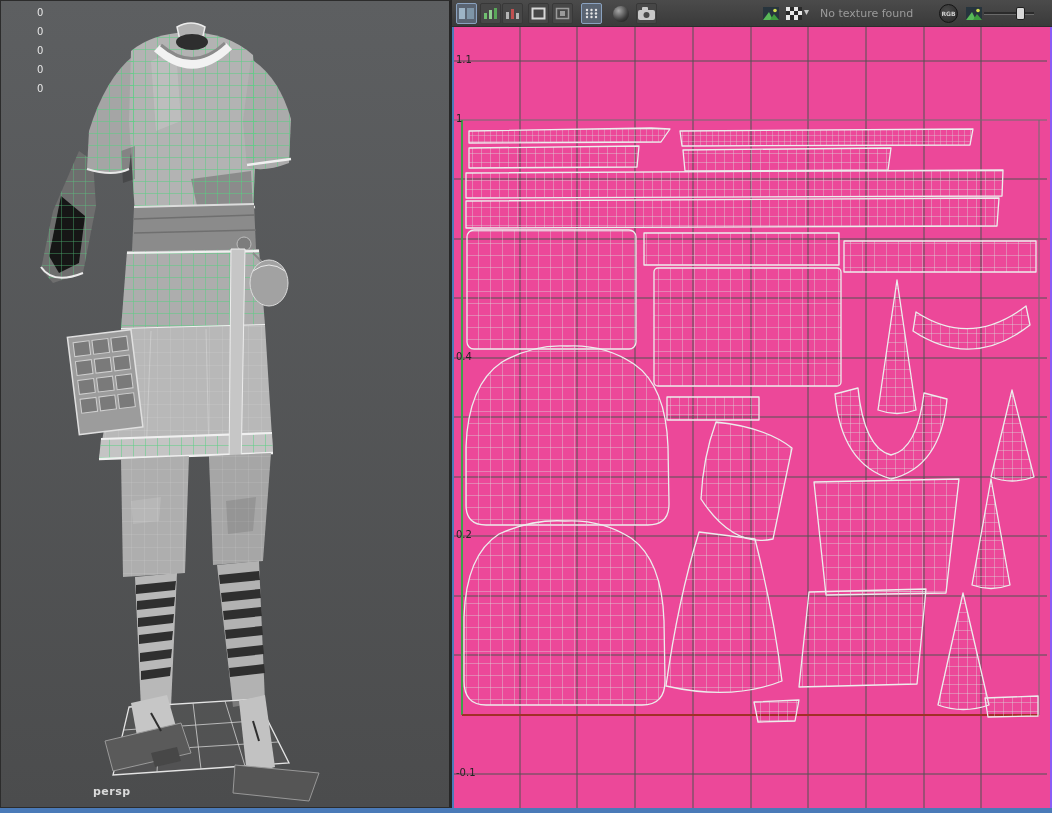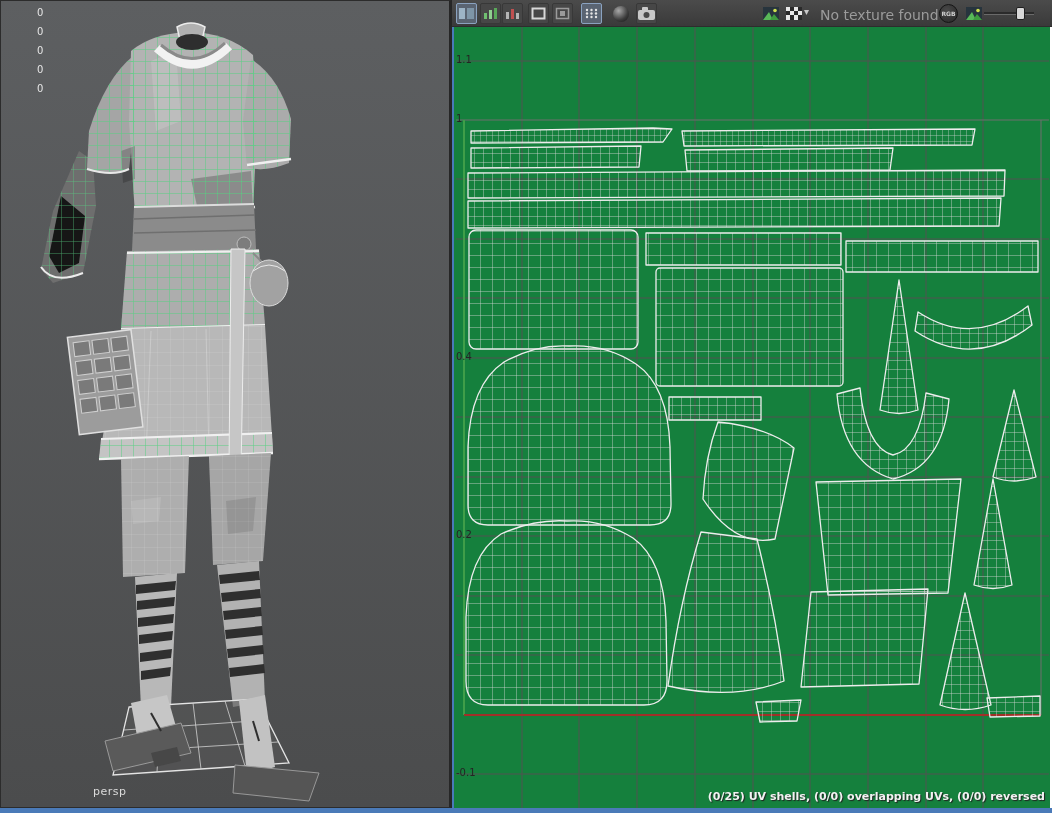--- a/index.html
+++ b/index.html
@@ -6,41 +6,41 @@
   html,body { width:1052px; height:813px; overflow:hidden; }
   body { background:#393939; font-family:"DejaVu Sans","Liberation Sans",sans-serif; position:relative; }
   .app { position:absolute; inset:0; display:flex; }
 
   
   .left-viewport { position:relative; width:452px; height:808px;
     background:linear-gradient(#5d5f61,#4b4c4d);
     border:1px solid #2c2c2c; border-right:3px solid #262626; }
   .hud { position:absolute; top:2px; left:36px; color:#e6e6e6; font-size:10px; line-height:19px; text-align:center; }
   .hud span { display:block; }
-  .persp-label { position:absolute; bottom:9px; left:92px; color:#dadada; font-size:11px; letter-spacing:0.5px; }
+  .persp-label { position:absolute; bottom:9px; left:92px; color:#dadada; font-size:11px; letter-spacing:0.5px;font-weight:bold; }
   .left-viewport svg { position:absolute; top:0; left:0; }
 
   
   .right-panel { position:relative; flex:1; height:808px; background:#4c4c4c; }
   .toolbar { position:relative; height:27px; background:linear-gradient(#4b4b4b,#3a3a3a); border-bottom:1px solid #2d2d2d; }
   .tbtn { position:absolute; top:3px; width:21px; height:21px; background:#474747; border:1px solid #383838; border-radius:2px;
     display:flex; align-items:center; justify-content:center; }
   .tbtn.active { background:#5a6472; border-color:#8aa2c0; }
   .sphere-glyph { width:16px; height:16px; border-radius:50%;
     background:radial-gradient(circle at 35% 30%, #a8a8a8, #3c3c3c 60%, #141414); }
-  .tex-status { position:absolute; top:7px; left:368px; color:#9b9b9b; font-size:14px; }
+  .tex-status { position:absolute; top:7px; left:368px; color:#9b9b9b; font-size:11px; }
   .rgb-btn { position:absolute; top:4px; left:487px; width:19px; height:19px; border-radius:50%;
     background:radial-gradient(circle at 40% 35%, #4a4a4a, #262626); border:1px solid #151515;
     color:#cfcfcf; font-size:6px; font-weight:bold; display:flex; align-items:center; justify-content:center; }
   .dd-arrow { position:absolute; top:6px; left:352px; color:#c8c8c8; font-size:10px; }
   .slider-track { position:absolute; top:12px; left:532px; width:50px; height:3px; background:#2b2b2b; border-bottom:1px solid #6a6a6a; }
   .slider-handle { position:absolute; top:7px; left:564px; width:9px; height:13px; background:#d8d8d8; border:1px solid #1f1f1f; border-radius:2px; }
 
-  .uv-canvas { position:absolute; top:27px; left:0; right:0; bottom:0; background:#15803d;
-    border-left:2px solid #4a7ab8; border-right:2px solid #ffffff; overflow:hidden;text-align:center; }
+  .uv-canvas { position:absolute; top:27px; left:0; right:0; bottom:0; background:#ec4899;
+    border-left:2px solid #4a7ab8; border-right:2px solid #8b5cf6; overflow:hidden; }
   .axis-label { position:absolute; left:2px; color:#242424; font-size:10px; }
   .uv-status { position:absolute; right:5px; bottom:5px; color:#f2f2f2; font-size:11px; font-weight:bold; text-shadow:1px 1px 1px #222; white-space:nowrap; }
 
   .bottom-blue { position:absolute; left:0; right:0; bottom:0; height:5px; background:#4a7ab8; z-index:20; }
 </style>
 </head>
 <body>
 
 <div class="app">
 
@@ -366,18 +366,17 @@
           <path fill="url(#g9)" d="M531,671 L584,669 L584,689 L534,690 Z"></path>
         </g>
       </svg>
 
       <span class="axis-label" style="top:27px">1.1</span>
       <span class="axis-label" style="top:86px">1</span>
       <span class="axis-label" style="top:324px">0.4</span>
       <span class="axis-label" style="top:502px">0.2</span>
       <span class="axis-label" style="top:740px">-0.1</span>
 
-      <div class="uv-status">(0/25) UV shells, (0/0) overlapping UVs, (0/0) reversed</div>
     </div>
   </div>
 </div>
 
 <div class="bottom-blue"></div>
 
 </body></html>

